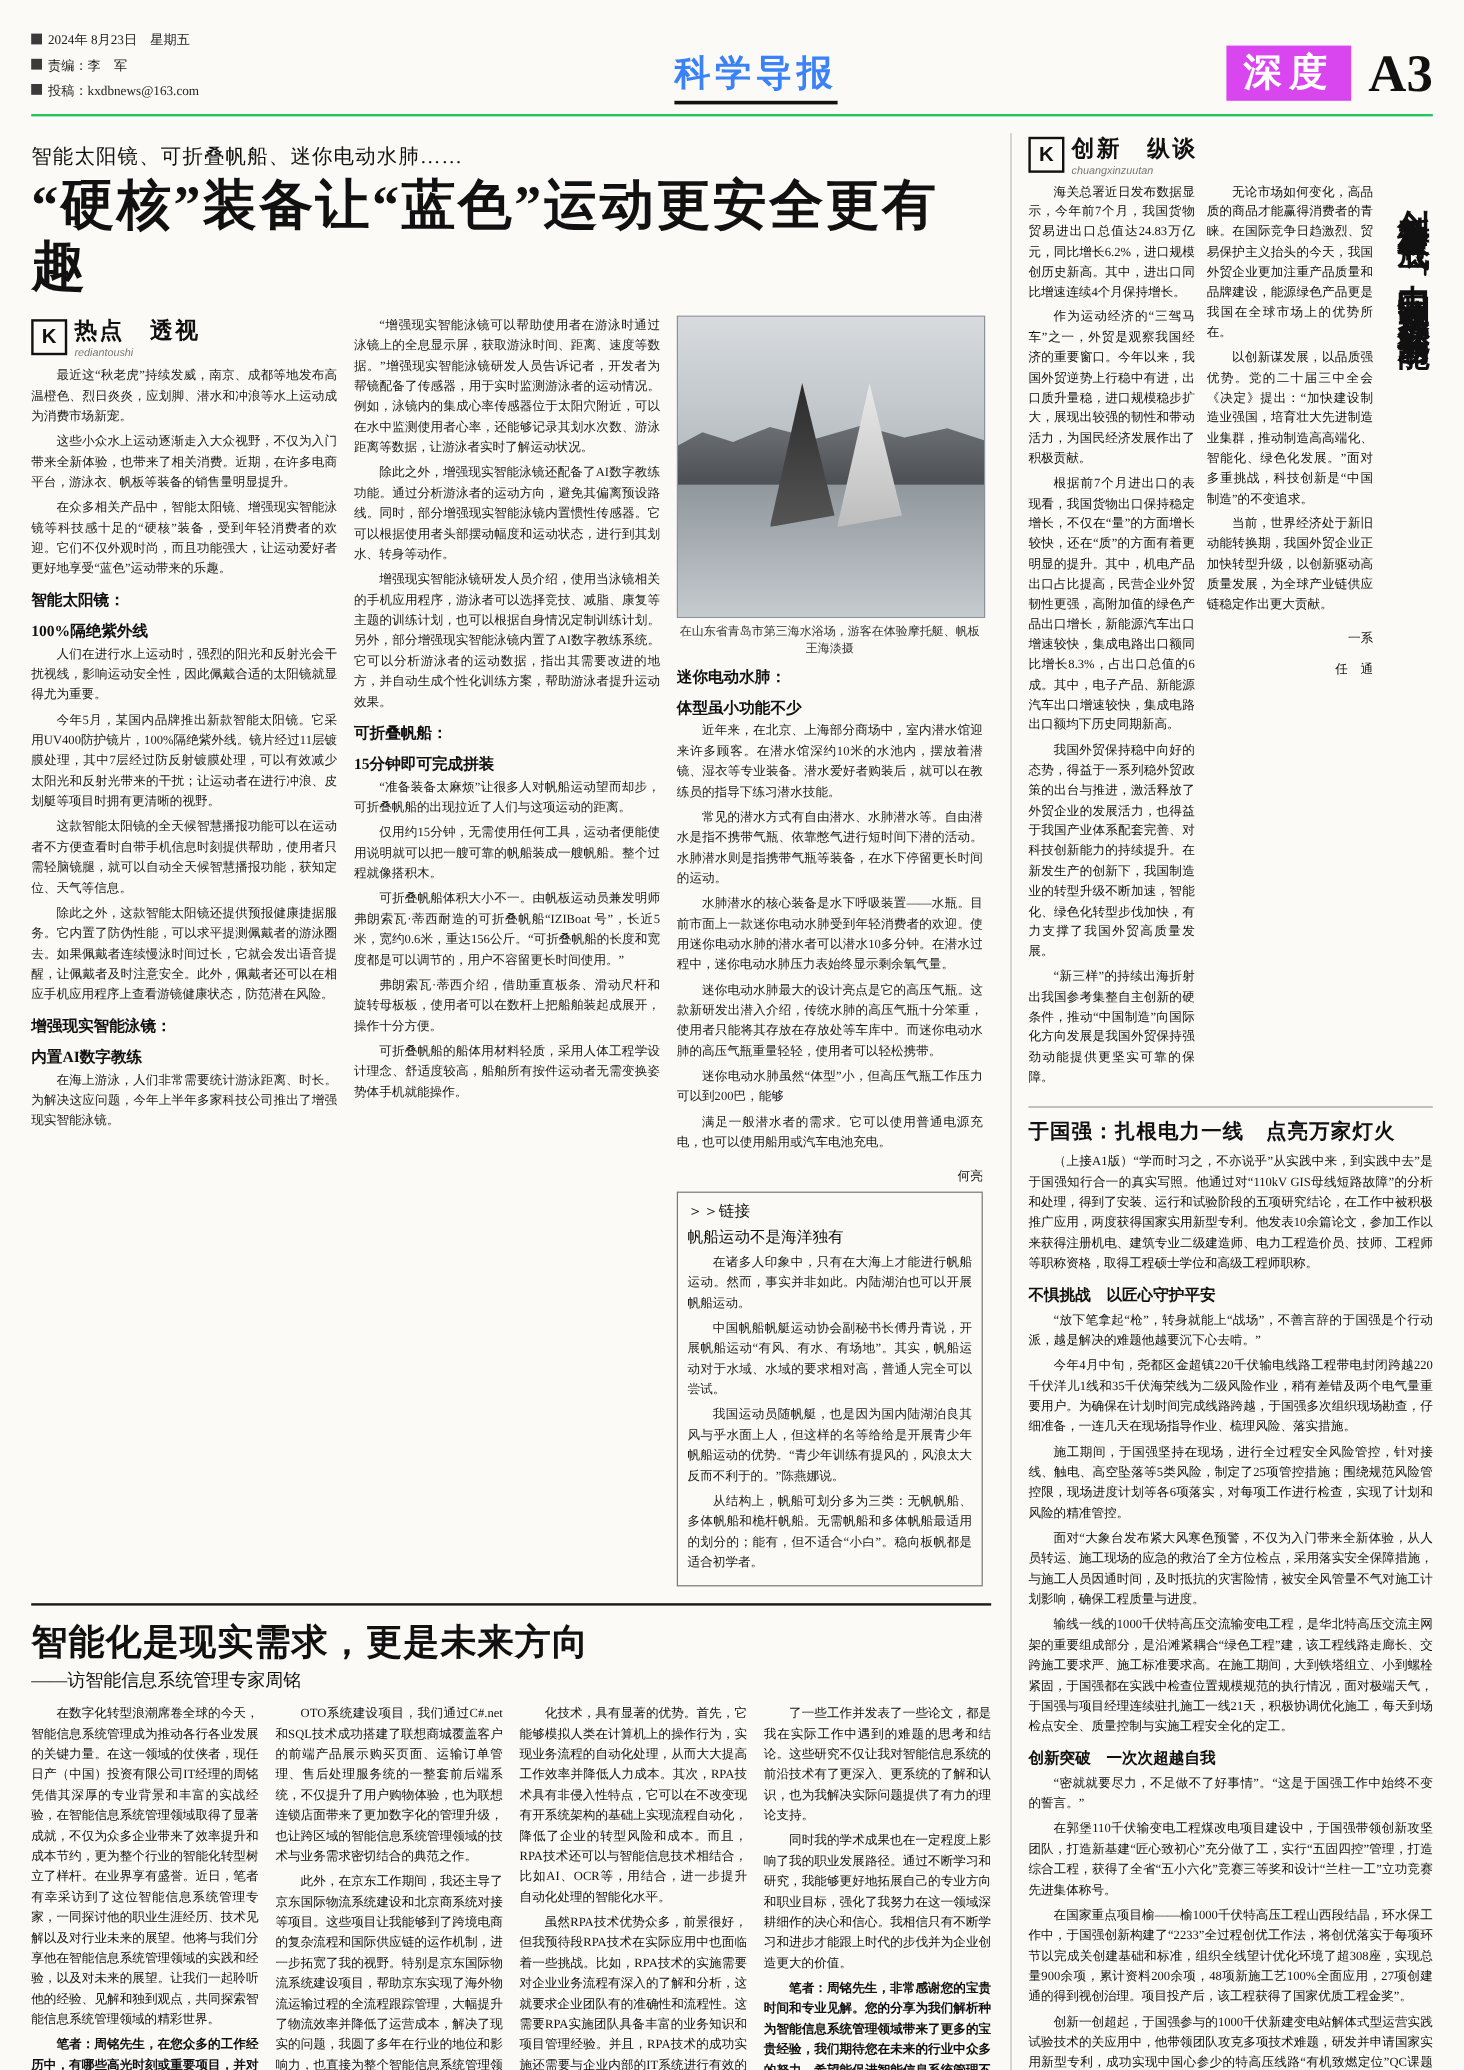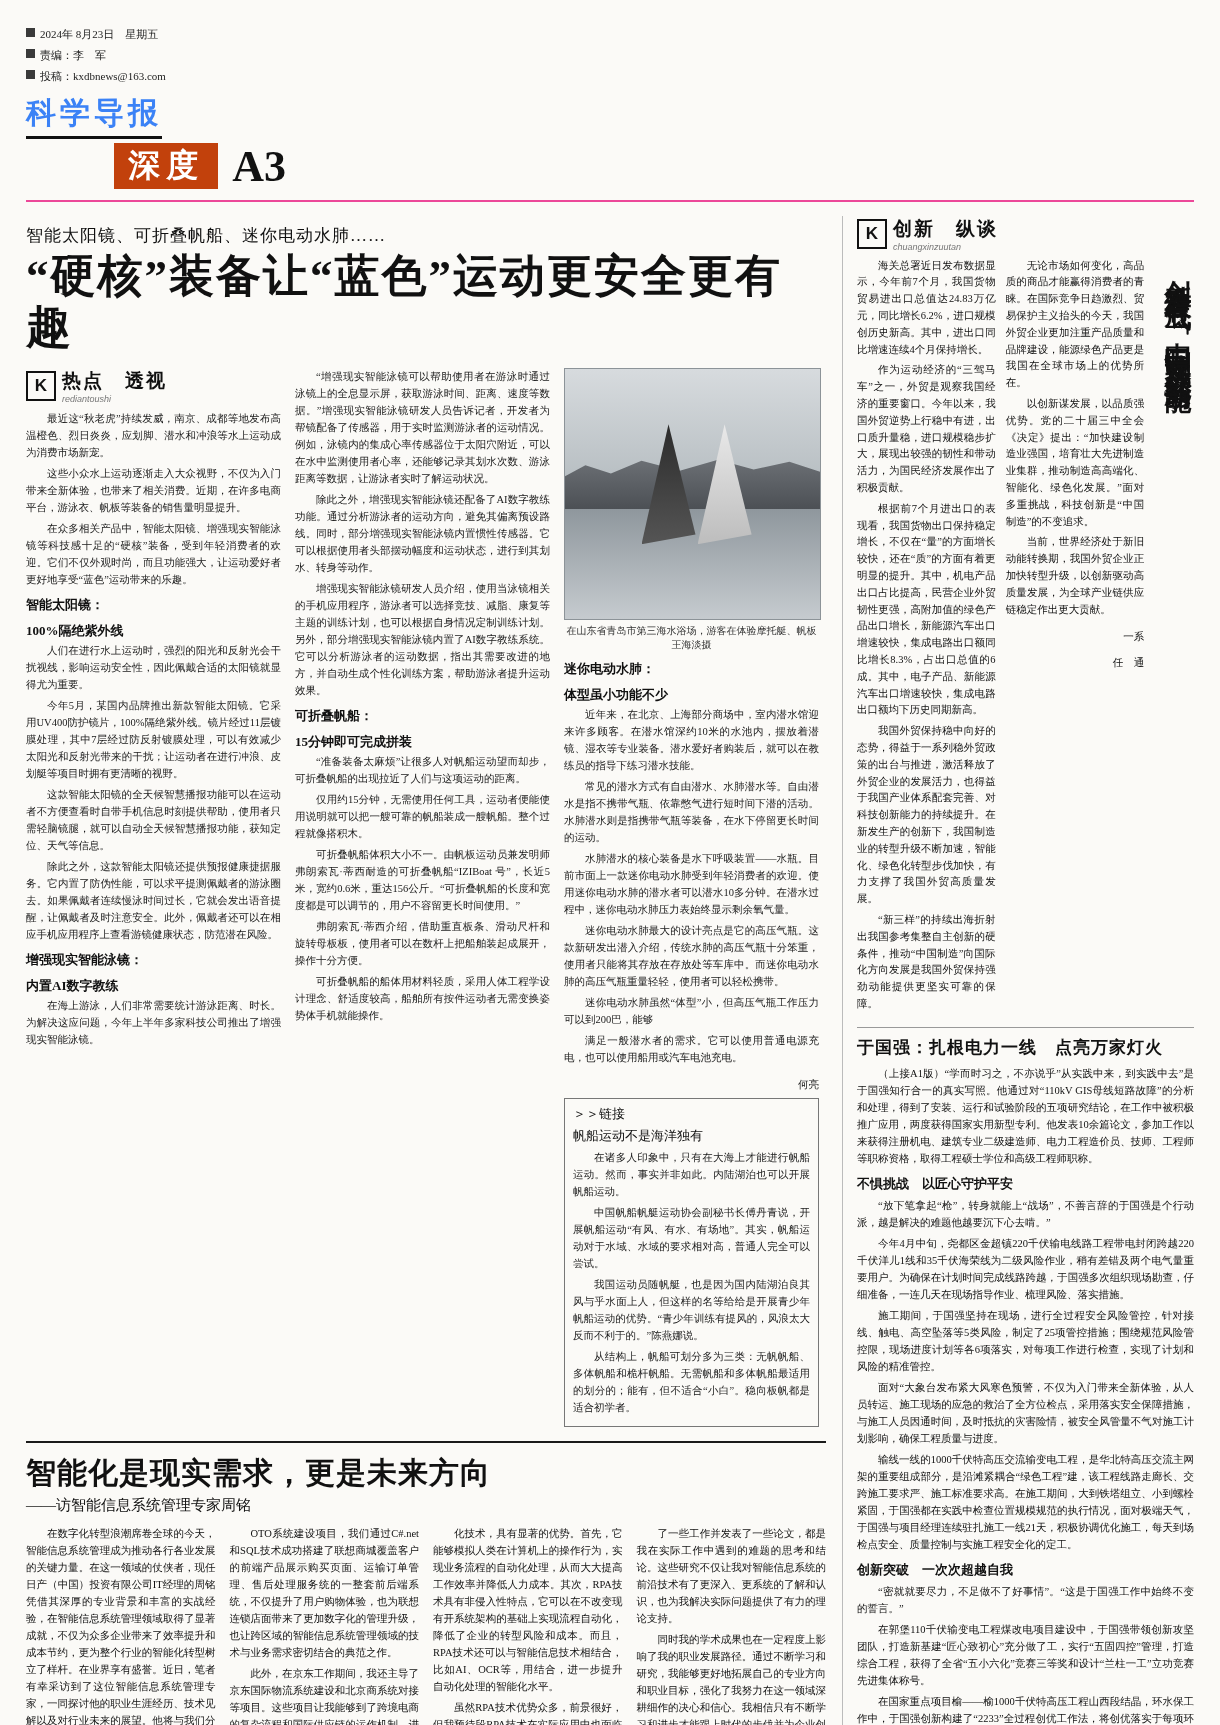--- a/index.html
+++ b/index.html
@@ -1,26 +1,26 @@
 <!DOCTYPE html>
 <html><head>
 <meta charset="utf-8">
 <style>
   html,body{margin:0;padding:0;background:#f2f0ec;}
   body{font-family:"Liberation Serif","DejaVu Serif",serif;color:#111;}
   .page{width:1220px;height:1725px;background:#fbfaf7;position:relative;box-sizing:border-box;padding:18px 26px;}
-  .masthead{display:flex;align-items:flex-start;border-bottom:2px solid #ec4899;padding-bottom:8px;flex-direction:column;}
+  .masthead{display:flex;align-items:flex-end;border-bottom:2px solid #22c55e;padding-bottom:8px;}
   .mh-left{width:300px;font-size:11px;line-height:1.9;color:#222;padding-top:6px;}
   .mh-left div{padding-left:14px;position:relative;}
   .mh-left div:before{content:"";position:absolute;left:0;top:4px;width:9px;height:9px;background:#3a3a3a;}
   .mh-center{flex:1;text-align:center;padding-top:6px;}
   .mh-title{font-family:"Liberation Serif",serif;font-size:30px;font-weight:bold;letter-spacing:4px;color:#3b82f6;position:relative;display:inline-block;}
   .mh-title:after{content:"";display:block;height:3px;background:#111;margin-top:2px;}
   .mh-right{width:260px;display:flex;justify-content:flex-end;align-items:center;gap:14px;padding-top:2px;}
-  .shendu{background:#c2410c;color:#fff;font-size:32px;font-weight:bold;letter-spacing:6px;padding:6px 14px 8px;line-height:1;}
+  .shendu{background:#d946ef;color:#fff;font-size:32px;font-weight:bold;letter-spacing:6px;padding:6px 14px 8px;line-height:1;}
   .pageno{font-size:44px;font-weight:bold;letter-spacing:0;}
 
   .layout{display:flex;gap:16px;margin-top:14px;}
   .left-col{width:800px;}
   .right-col{width:352px;border-left:1px solid #bbb;padding-left:14px;}
 
   .kicker{font-size:17px;letter-spacing:1px;color:#111;margin:8px 0 4px;}
   .headline{font-size:45px;font-weight:bold;letter-spacing:2px;line-height:1.15;margin:4px 0 14px;}
 
   .badge{display:inline-flex;align-items:center;gap:6px;margin-bottom:6px;}

